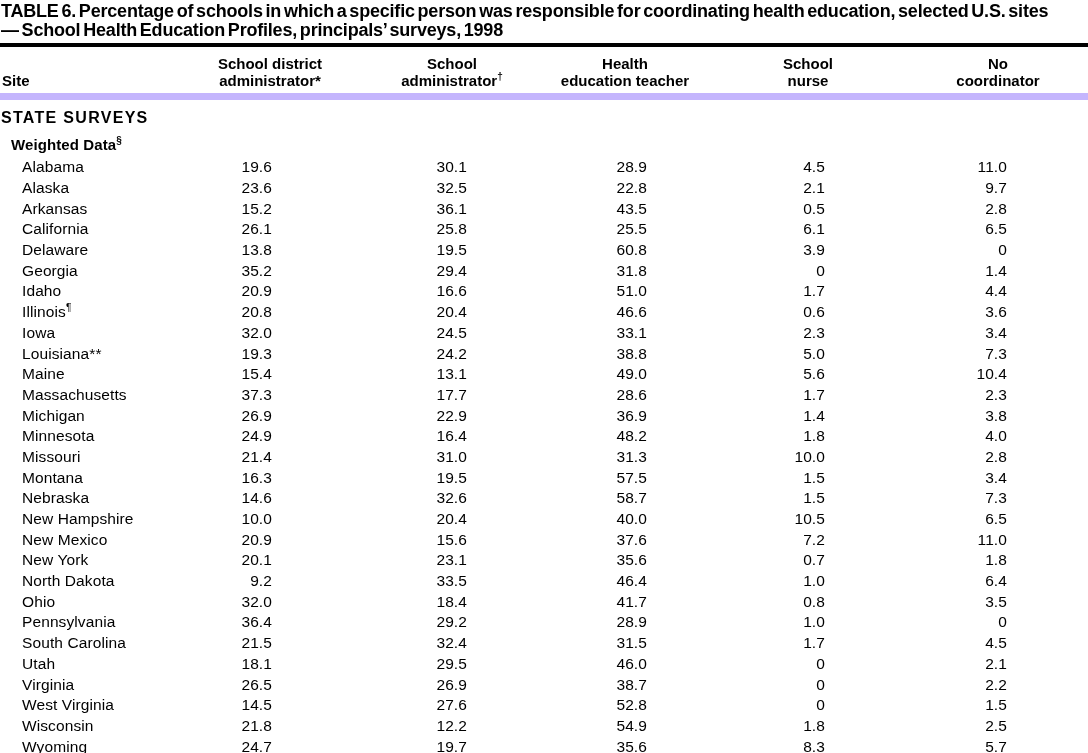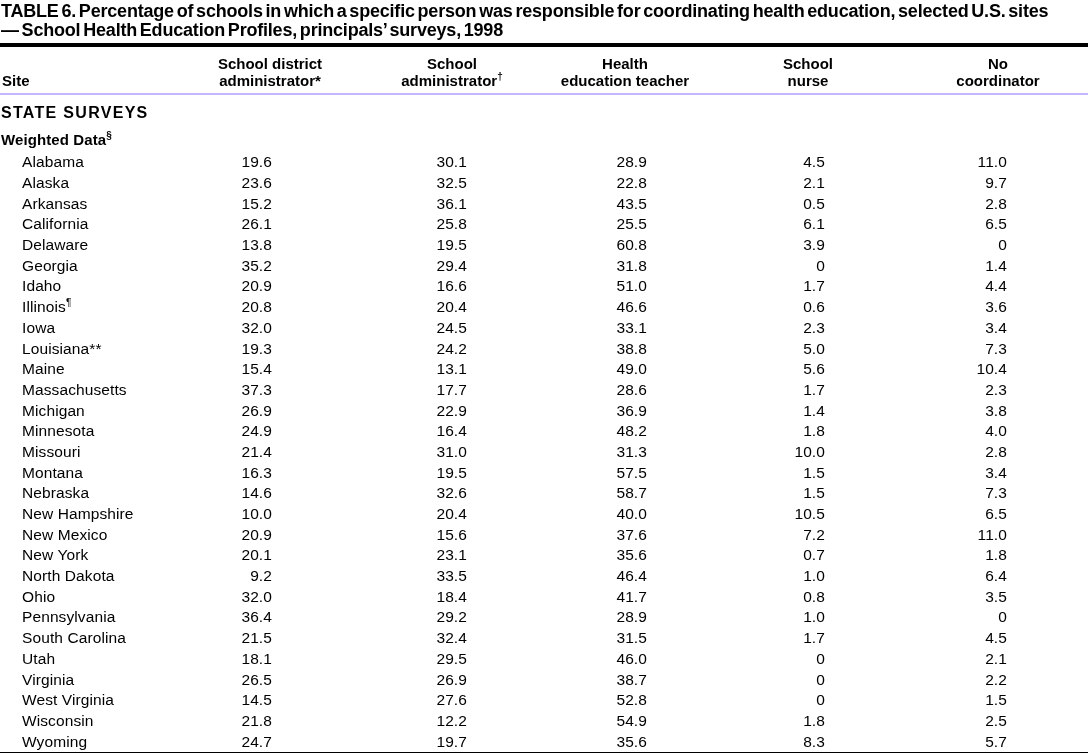--- a/index.html
+++ b/index.html
@@ -25,21 +25,21 @@
   }
   table {
     border-collapse: collapse;
     table-layout: fixed;
     width: 1088px;
     margin-top: 3px;
     border-bottom: 6px solid #000000;
   }
   thead th {
     border-top: 4px solid #000000;
-    border-bottom: 2px solid #c4b5fd;
+    border-bottom: 7px solid #c4b5fd;
     font-weight: bold;
     font-size: 15px;
     line-height: 17px;
     vertical-align: bottom;
     padding: 8px 0 4px 0;
     text-align: center;
   }
   thead th.th0 { text-align: left; padding-left: 2px; margin-left: 31px; }
   thead th.th1 { padding-right: 25px; }
   thead th.th2 { padding-right: 23px; }
@@ -60,21 +60,21 @@
     letter-spacing: 1.3px;
     height: 26px;
     vertical-align: bottom;
     padding: 0 0 4px 1px;
   }
   td.subsection {
     font-weight: bold;
     font-size: 15px;
     height: 23px;
     vertical-align: bottom;
-    padding: 0 0 4px 1px;
+    padding: 0 0 4px 11px;
   }
   td.site {
     padding-left: 22px;
     height: 20.7px;
   }
   td.num { text-align: right; }
   td.num1 { padding-right: 98px; }
   td.num2 { padding-right: 90px; }
   td.num3 { padding-right: 89px; }
   td.num4 { padding-right: 91px; }

